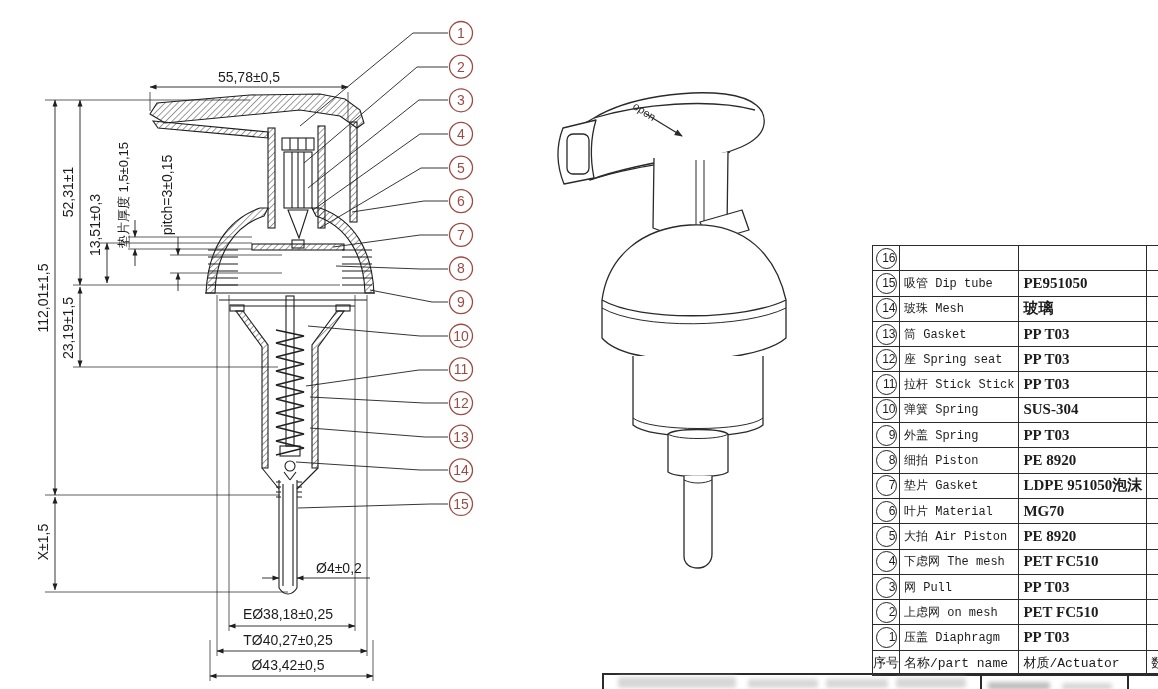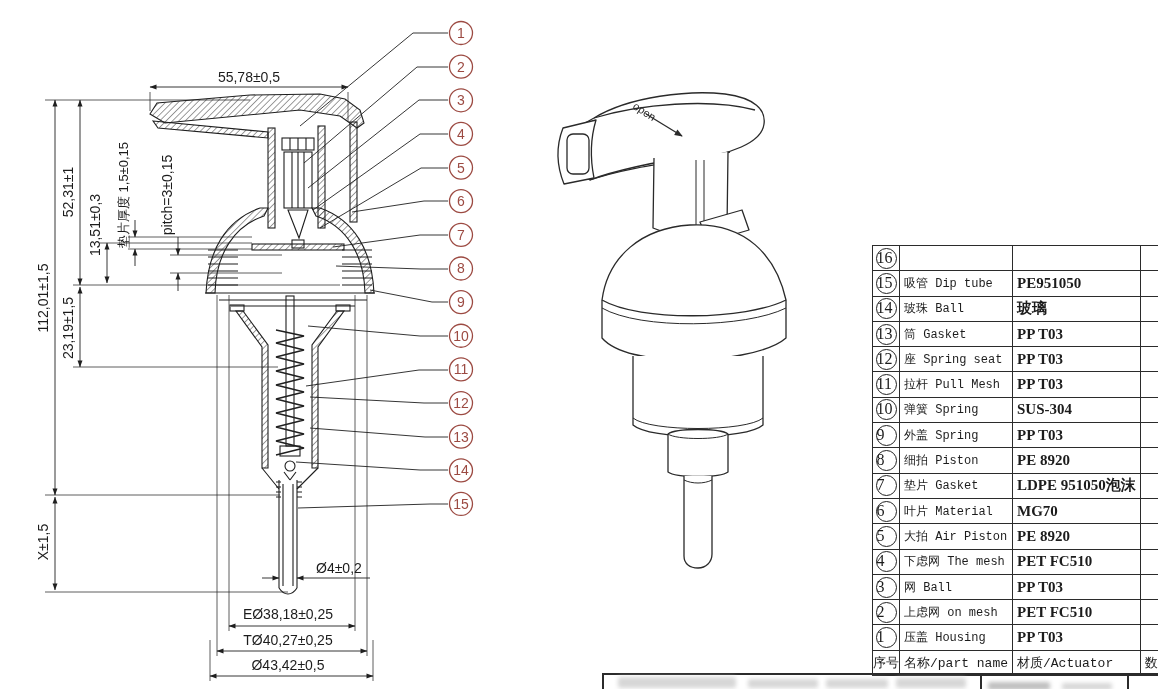--- a/index.html
+++ b/index.html
@@ -9,21 +9,21 @@
   
   #bom{position:absolute;left:872px;top:245px;border-collapse:collapse;table-layout:fixed;}
   #bom td{border:1px solid #2b2b2b;height:24.3px;padding:0 4px;white-space:nowrap;
           vertical-align:middle;background:#fff;}
   #bom td.no{width:44px;text-align:center;padding:0;}
   #bom td.nm{width:108px;font-family:"Liberation Mono","DejaVu Sans Mono",monospace;font-size:12px;margin-left:21px;}
   #bom td.mt{width:118px;font-family:"Liberation Serif","DejaVu Serif",serif;font-size:15px;font-weight:600;overflow:visible;}
   #bom td.qt{width:44px;font-family:"Liberation Mono","DejaVu Sans Mono",monospace;font-size:13px;}
   #bom tr.hdr td{font-family:"Liberation Mono","DejaVu Sans Mono",monospace;font-size:13px;font-weight:400;border-radius:7px;}
   .circ{display:inline-block;width:19px;height:19px;border:1.2px solid #222;border-radius:50%;
-        line-height:18px;font-size:16px;text-align:left;font-family:Liberation Serif, serif;}
+        line-height:18px;font-size:12px;text-align:right;font-family:Liberation Sans, sans-serif;}
   
   .tline{position:absolute;background:#2b2b2b;}
   .blob{position:absolute;background:#d7d7d7;filter:blur(2px);border-radius:2px;}
 </style>
 </head>
 <body>
 <div id="app">
 
 <svg id="xsec" width="560" height="689" viewBox="0 0 560 689">
   <defs>
@@ -227,39 +227,39 @@
           <td class="qt"></td>
         </tr>
         <tr>
           <td class="no"><span class="circ">15</span></td>
           <td class="nm">吸管 Dip tube</td>
           <td class="mt">PE951050</td>
           <td class="qt"></td>
         </tr>
         <tr>
           <td class="no"><span class="circ">14</span></td>
-          <td class="nm">玻珠 Ball</td>
+          <td class="nm">玻珠 Mesh</td>
           <td class="mt">玻璃</td>
           <td class="qt"></td>
         </tr>
         <tr>
           <td class="no"><span class="circ">13</span></td>
           <td class="nm">筒  Gasket</td>
           <td class="mt">PP T03</td>
           <td class="qt"></td>
         </tr>
         <tr>
           <td class="no"><span class="circ">12</span></td>
           <td class="nm">座  Spring seat</td>
           <td class="mt">PP T03</td>
           <td class="qt"></td>
         </tr>
         <tr>
           <td class="no"><span class="circ">11</span></td>
-          <td class="nm">拉杆 Pull Mesh</td>
+          <td class="nm">拉杆 Stick Stick</td>
           <td class="mt">PP T03</td>
           <td class="qt"></td>
         </tr>
         <tr>
           <td class="no"><span class="circ">10</span></td>
           <td class="nm">弹簧 Spring</td>
           <td class="mt">SUS-304</td>
           <td class="qt"></td>
         </tr>
         <tr>
@@ -293,33 +293,33 @@
           <td class="qt"></td>
         </tr>
         <tr>
           <td class="no"><span class="circ">4</span></td>
           <td class="nm">下虑网  The mesh</td>
           <td class="mt">PET FC510</td>
           <td class="qt"></td>
         </tr>
         <tr>
           <td class="no"><span class="circ">3</span></td>
-          <td class="nm">网  Ball</td>
+          <td class="nm">网  Pull</td>
           <td class="mt">PP T03</td>
           <td class="qt"></td>
         </tr>
         <tr>
           <td class="no"><span class="circ">2</span></td>
           <td class="nm">上虑网  on mesh</td>
           <td class="mt">PET FC510</td>
           <td class="qt"></td>
         </tr>
         <tr>
           <td class="no"><span class="circ">1</span></td>
-          <td class="nm">压盖 Housing</td>
+          <td class="nm">压盖 Diaphragm</td>
           <td class="mt">PP T03</td>
           <td class="qt"></td>
         </tr>
         <tr class="hdr">
           <td class="no">序号</td>
           <td class="nm">名称/part name</td>
           <td class="mt nm">材质/Actuator</td>
           <td class="qt">数量</td>
         </tr>
       </tbody>

